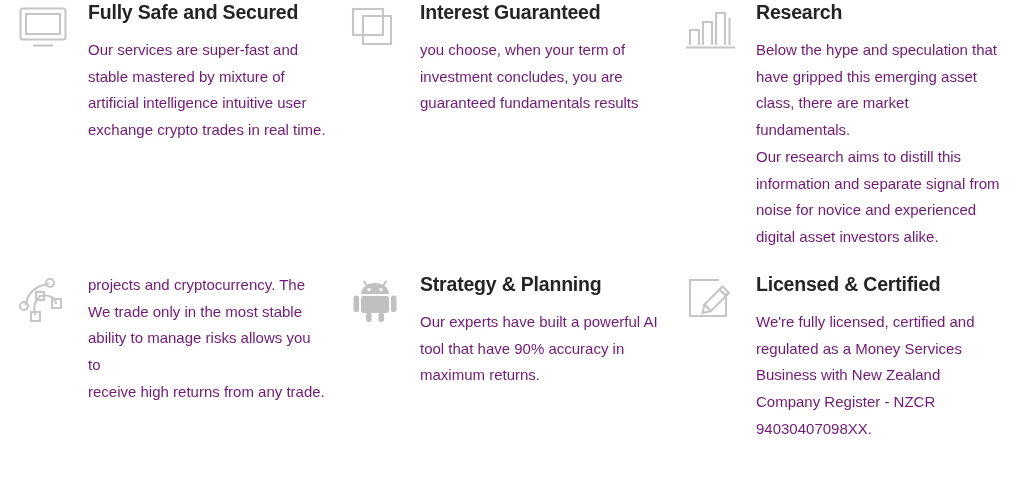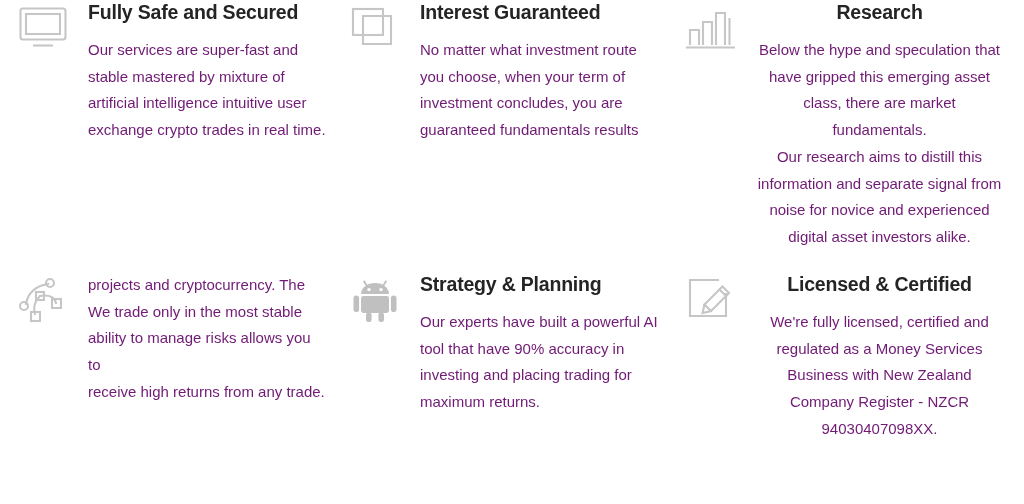--- a/index.html
+++ b/index.html
@@ -65,21 +65,21 @@
     font-size: 15px;
     line-height: 26.7px;
     color: #701a75;
     font-weight: normal;
   }
   .feature-text .line { display: block; }
 
   
   .col1 .feature-body { padding-right: 14px; }
   .col2 .feature-body { padding-right: 10px; }
-  .col3 .feature-body { padding-right: 21px; text-align: center; }
+  .col3 .feature-body { padding-right: 21px; }
 
   .icon-stroke {
     fill: none;
     stroke: #c6c6c6;
     stroke-width: 2.1;
     stroke-linecap: square;
     stroke-linejoin: miter;
   }
   .icon-fill { fill: #c0c0c0; }
 </style>
@@ -110,21 +110,20 @@
   <div class="feature-card row1 col2">
     <span class="feature-icon">
       <svg viewBox="0 0 54 54" xmlns="http://www.w3.org/2000/svg">
         <path class="icon-stroke" d="M16 17 H44 V45 H16 Z" transform="translate(-1,-1)"></path>
         <rect class="icon-stroke" x="5" y="9" width="30" height="26" fill="#ffffff"></rect>
       </svg>
     </span>
     <div class="feature-body">
       <h3 class="feature-title">Interest Guaranteed</h3>
       <p class="feature-text">
-        <span class="line">No matter what investment route</span>
         <span class="line">you choose, when your term of</span>
         <span class="line">investment concludes, you are</span>
         <span class="line">guaranteed fundamentals results</span>
       </p>
     </div>
   </div>
 
   <div class="feature-card row1 col3">
     <span class="feature-icon">
       <svg viewBox="0 0 54 54" xmlns="http://www.w3.org/2000/svg">
@@ -187,21 +186,20 @@
           <rect x="18" y="40.5" width="5.6" height="9.5" rx="2.8"></rect>
           <rect x="30.4" y="40.5" width="5.6" height="9.5" rx="2.8"></rect>
         </g>
       </svg>
     </span>
     <div class="feature-body">
       <h3 class="feature-title">Strategy &amp; Planning</h3>
       <p class="feature-text">
         <span class="line">Our experts have built a powerful AI</span>
         <span class="line">tool that have 90% accuracy in</span>
-        <span class="line">investing and placing trading for</span>
         <span class="line">maximum returns.</span>
       </p>
     </div>
   </div>
 
   <div class="feature-card row2 col3">
     <span class="feature-icon">
       <svg viewBox="0 0 54 54" xmlns="http://www.w3.org/2000/svg">
         <path class="icon-stroke" d="M34 8 H6 V44 H42 V22"></path>
         <path class="icon-stroke" d="M20.5 32.5 L38.5 14.5 L45 21 L27 39 L18.5 41 Z"></path>

